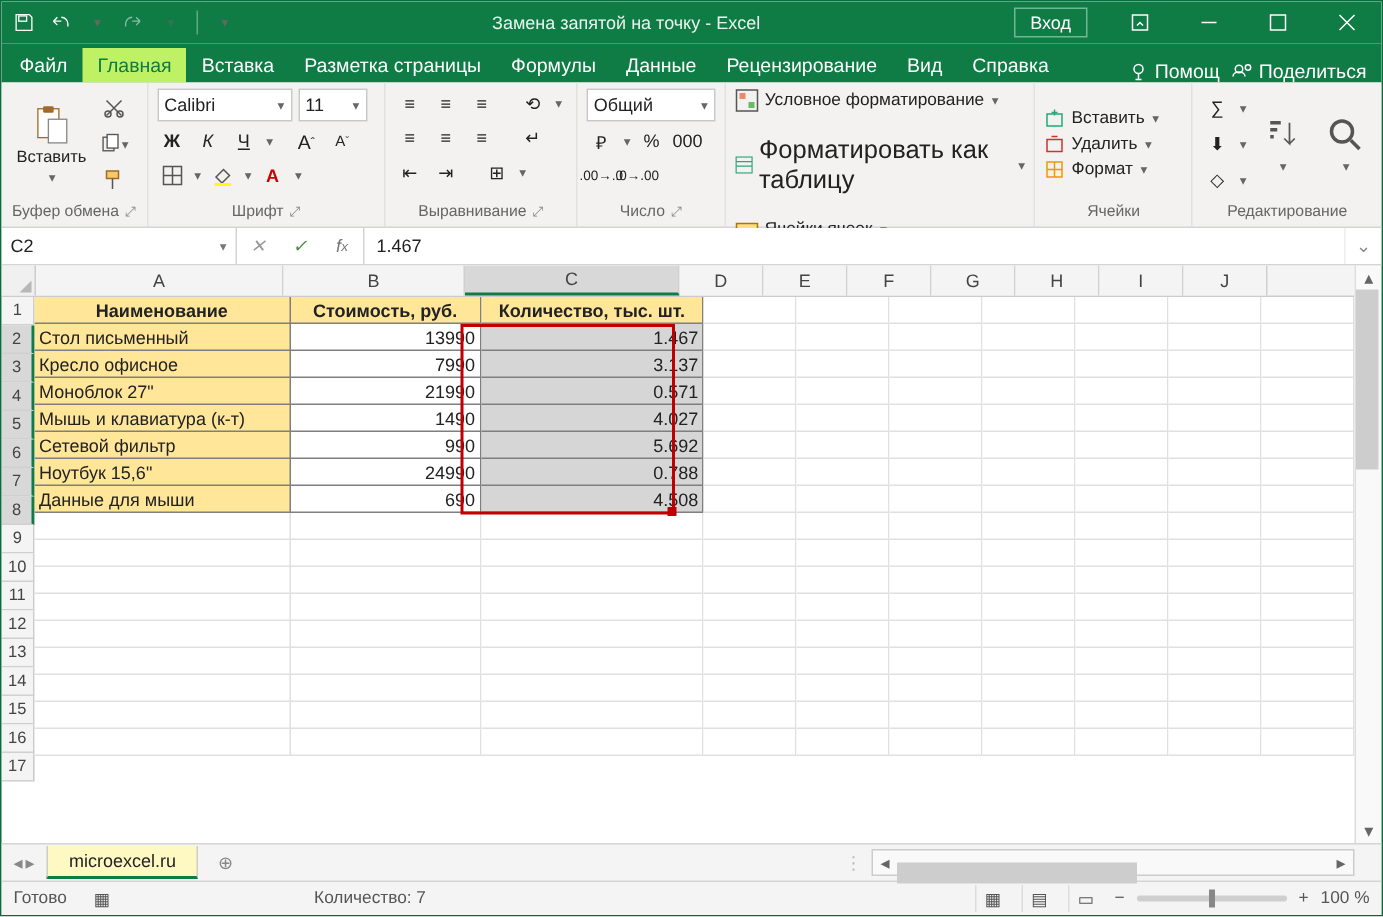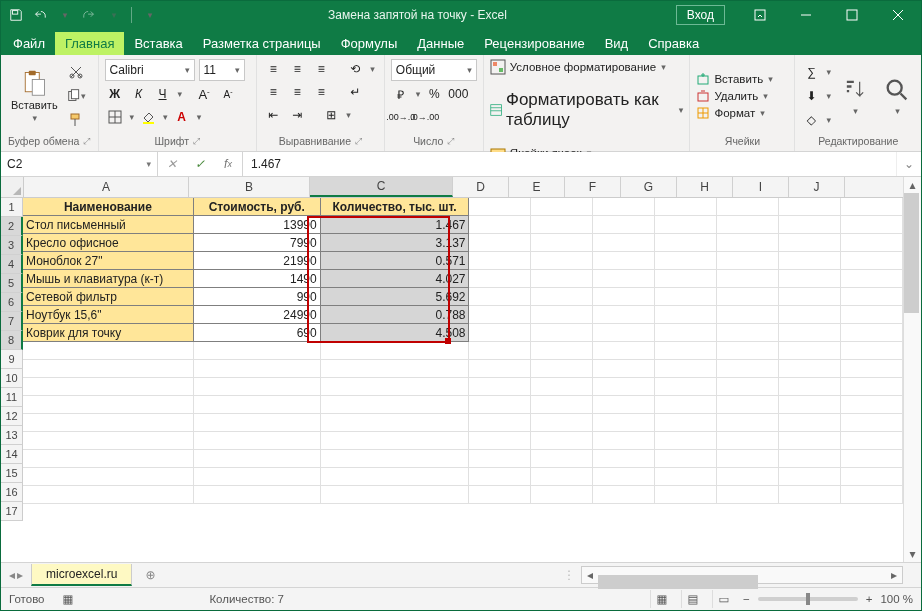--- a/index.html
+++ b/index.html
@@ -153,20 +153,37 @@
       <div class="tab menu">Файл</div>
       <div class="tab active">Главная</div>
       <div class="tab">Вставка</div>
       <div class="tab">Разметка страницы</div>
       <div class="tab">Формулы</div>
       <div class="tab">Данные</div>
       <div class="tab">Рецензирование</div>
       <div class="tab">Вид</div>
       <div class="tab">Справка</div>
     </div>
+    <div class="tabs-right">
+      <div class="titem">
+          <svg width="14" height="14" viewBox="0 0 14 14">
+            <circle cx="7" cy="5" r="3"></circle>
+            <path d="M7 8v4M5 12h4"></path>
+          </svg>
+          <span>Помощ</span>
+        </div>
+      <div class="titem">
+          <svg width="14" height="14" viewBox="0 0 14 14">
+            <circle cx="5" cy="5" r="2.5"></circle>
+            <path d="M9 10c0-2-2-3-4-3s-4 1-4 3"></path>
+            <circle cx="11" cy="4" r="1.8"></circle>
+          </svg>
+          <span>Поделиться</span>
+        </div>
+    </div>
   </div>
 
   <div class="ribbon">
     <div class="grp" style="width:90px">
       <div class="grp-body">
         <div class="bigbtn">
           <svg class="bic" viewBox="0 0 32 32">
               <rect x="6" y="4" width="16" height="22" fill="#fff" stroke="#a26a2a"></rect>
               <rect x="10" y="2" width="8" height="5" rx="1" fill="#a26a2a"></rect>
               <rect x="14" y="12" width="14" height="18" fill="#fff" stroke="#888"></rect>
@@ -539,21 +556,21 @@
                 <div class="cell qty cwC">0.788</div>
                 <div class="cell cwO"></div>
                 <div class="cell cwO"></div>
                 <div class="cell cwO"></div>
                 <div class="cell cwO"></div>
                 <div class="cell cwO"></div>
                 <div class="cell cwO"></div>
                 <div class="cell cwO"></div>
               </div>
               <div class="row">
-                <div class="cell nm cwA">Коврик для точку</div>
+                <div class="cell nm cwA">Данные для мыши</div>
                 <div class="cell num cwB">690</div>
                 <div class="cell qty cwC">4.508</div>
                 <div class="cell cwO"></div>
                 <div class="cell cwO"></div>
                 <div class="cell cwO"></div>
                 <div class="cell cwO"></div>
                 <div class="cell cwO"></div>
                 <div class="cell cwO"></div>
                 <div class="cell cwO"></div>
               </div>

